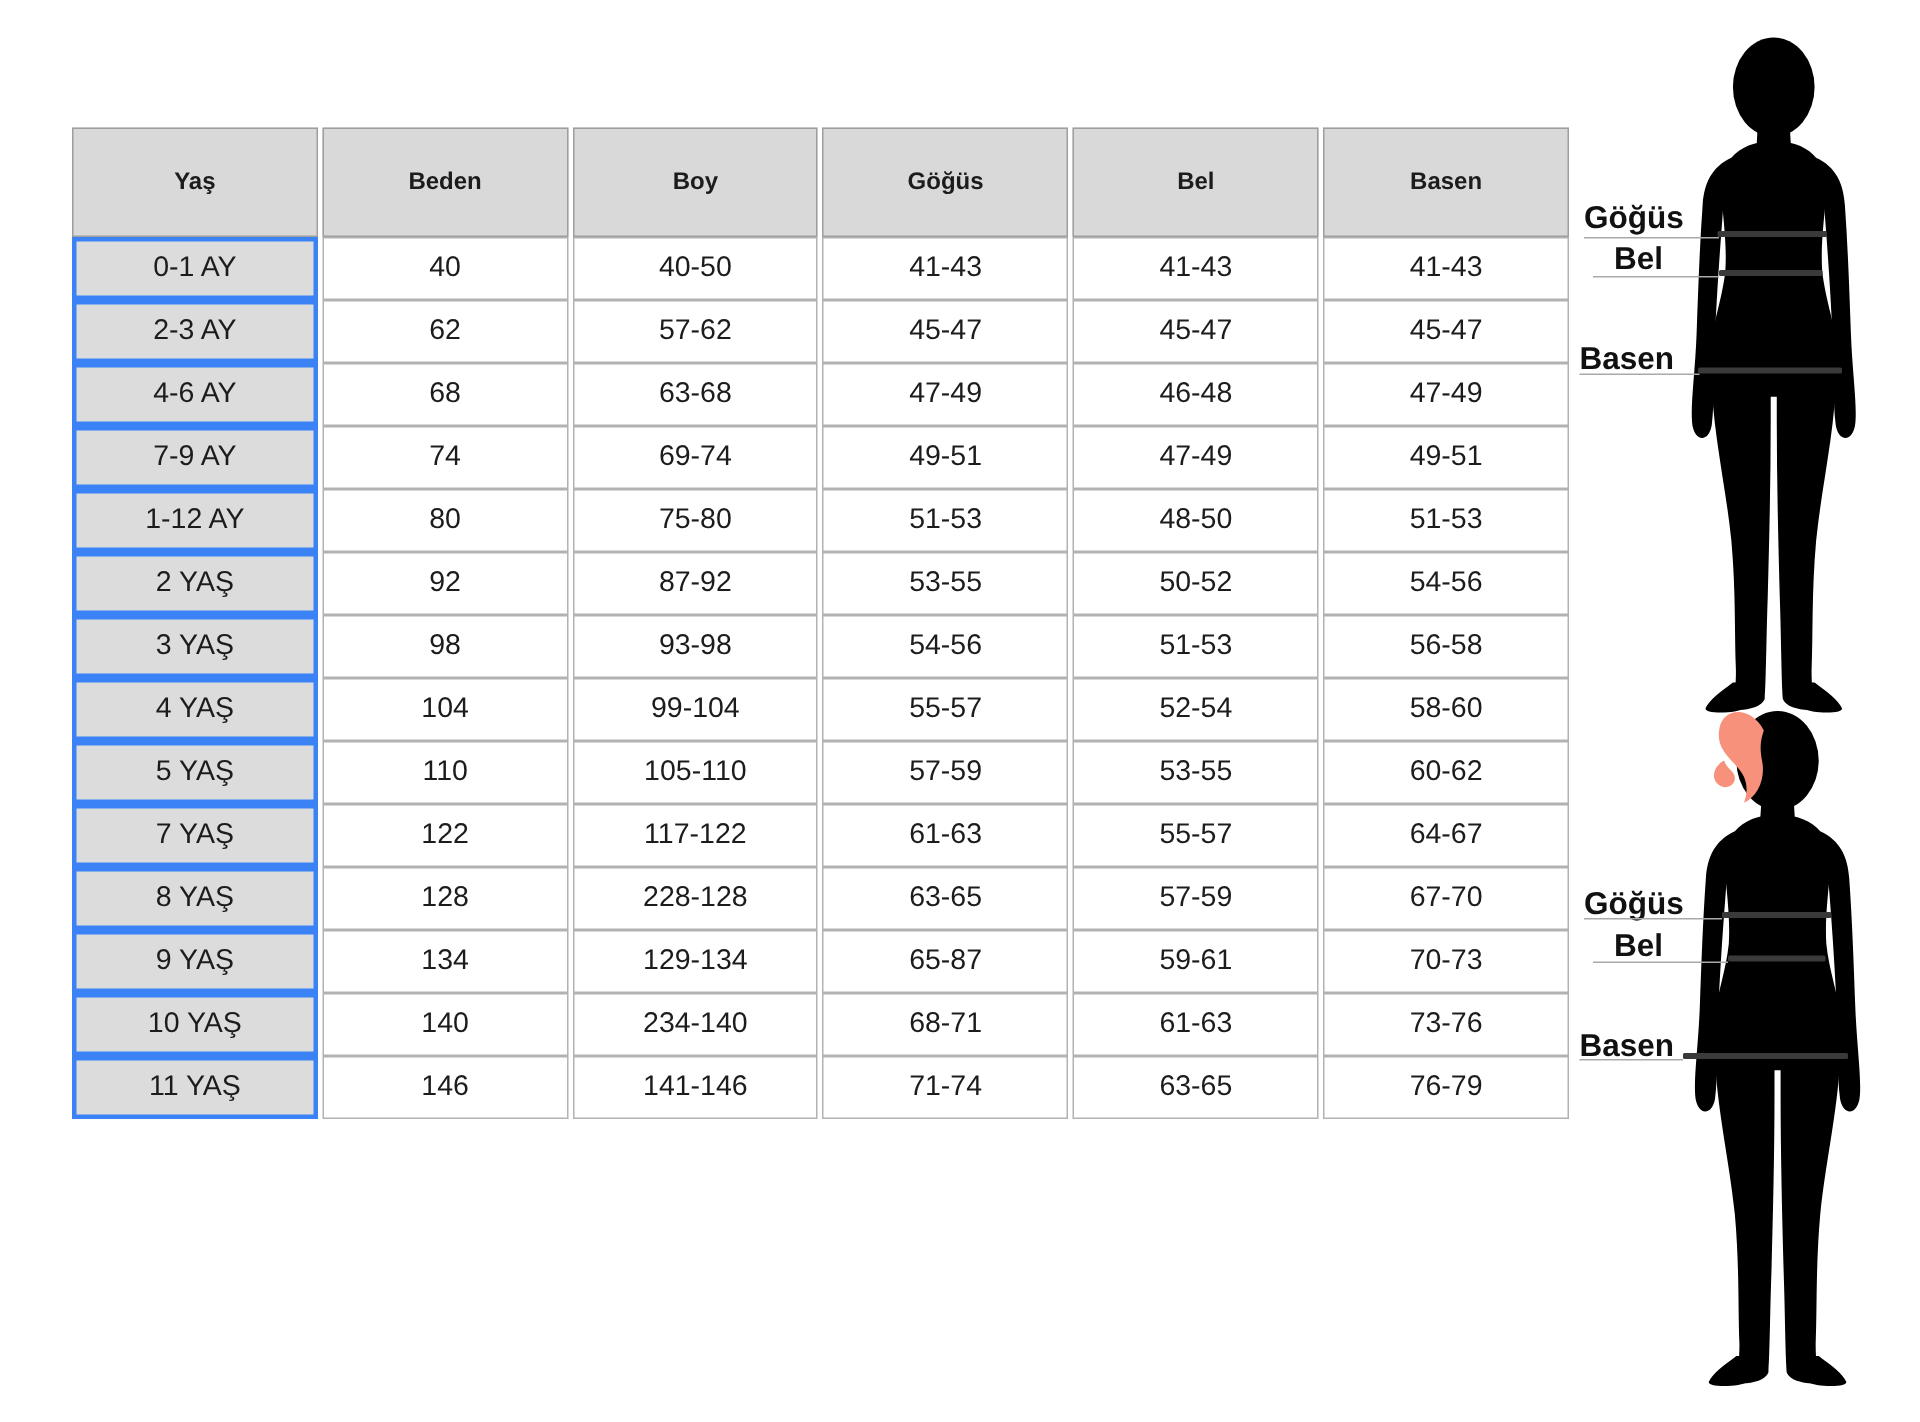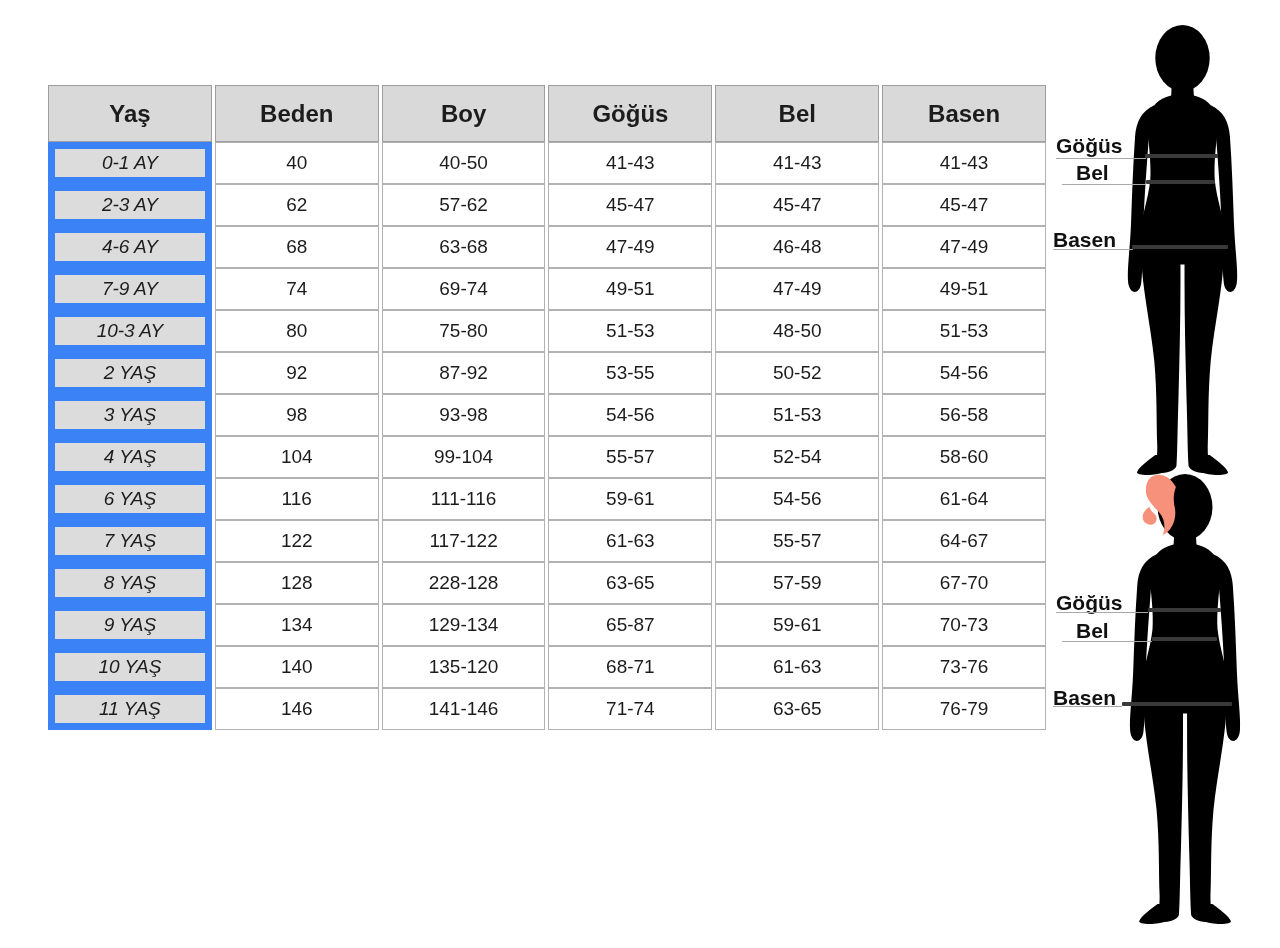--- a/index.html
+++ b/index.html
@@ -17,38 +17,37 @@
     position: absolute;
     left: 45px; top: 85px;
     width: 1004px;
     border-collapse: separate;
     border-spacing: 3px 0;
     table-layout: fixed;
   }
   table.size-table th {
     background: var(--header-bg);
     border: 1px solid #9e9e9e;
-    height: 57px;
-    font-size: 24px;
+    height: 73px;
+    font-size: 16px;
     font-weight: bold;
     text-align: center;
     vertical-align: middle;
   }
   table.size-table td {
     background: #ffffff;
     border: 1px solid #b2b2b2;
     height: 42px;
     font-size: 19px;
     text-align: center;
     vertical-align: middle;
   }
   table.size-table td.rowhead {
     background: var(--rowhead-bg);
-    border: 7px solid #3b82f6;
-    font-style: italic;
+    border: 3px solid #3b82f6;
   }
 
   
   .fig { position: absolute; }
   #boy-figure  { left: 1123px; top: 22px;  width: 119px; height: 456px; }
   #girl-figure { left: 1121px; top: 471px; width: 124px; height: 456px; }
   #girl-figure .body-shape { fill: var(--girl-color); }
 
   
   .m-label {
@@ -134,21 +133,21 @@
       </tr>
       <tr>
         <td class="rowhead">7-9 AY</td>
         <td>74</td>
         <td>69-74</td>
         <td>49-51</td>
         <td>47-49</td>
         <td>49-51</td>
       </tr>
       <tr>
-        <td class="rowhead">10-3 AY</td>
+        <td class="rowhead">1-12 AY</td>
         <td>80</td>
         <td>75-80</td>
         <td>51-53</td>
         <td>48-50</td>
         <td>51-53</td>
       </tr>
       <tr>
         <td class="rowhead">2 YAŞ</td>
         <td>92</td>
         <td>87-92</td>
@@ -166,26 +165,26 @@
       </tr>
       <tr>
         <td class="rowhead">4 YAŞ</td>
         <td>104</td>
         <td>99-104</td>
         <td>55-57</td>
         <td>52-54</td>
         <td>58-60</td>
       </tr>
       <tr>
-        <td class="rowhead">6 YAŞ</td>
-        <td>116</td>
-        <td>111-116</td>
-        <td>59-61</td>
-        <td>54-56</td>
-        <td>61-64</td>
+        <td class="rowhead">5 YAŞ</td>
+        <td>110</td>
+        <td>105-110</td>
+        <td>57-59</td>
+        <td>53-55</td>
+        <td>60-62</td>
       </tr>
       <tr>
         <td class="rowhead">7 YAŞ</td>
         <td>122</td>
         <td>117-122</td>
         <td>61-63</td>
         <td>55-57</td>
         <td>64-67</td>
       </tr>
       <tr>
@@ -200,21 +199,21 @@
         <td class="rowhead">9 YAŞ</td>
         <td>134</td>
         <td>129-134</td>
         <td>65-87</td>
         <td>59-61</td>
         <td>70-73</td>
       </tr>
       <tr>
         <td class="rowhead">10 YAŞ</td>
         <td>140</td>
-        <td>135-120</td>
+        <td>234-140</td>
         <td>68-71</td>
         <td>61-63</td>
         <td>73-76</td>
       </tr>
       <tr>
         <td class="rowhead">11 YAŞ</td>
         <td>146</td>
         <td>141-146</td>
         <td>71-74</td>
         <td>63-65</td>

